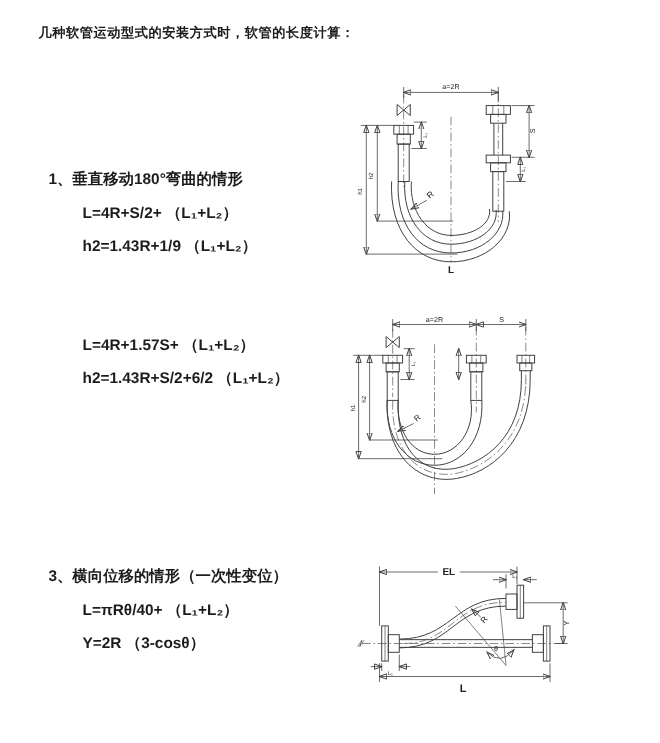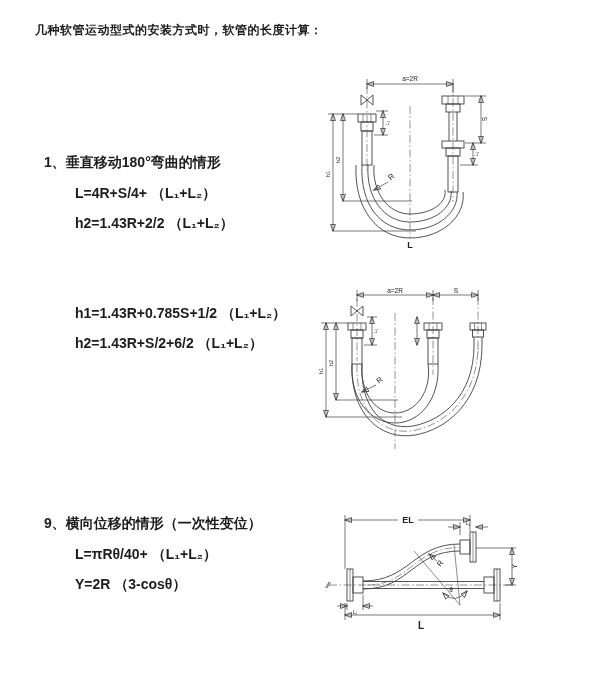--- a/index.html
+++ b/index.html
@@ -28,31 +28,31 @@
   svg .hatch{stroke-width:0.7;}
   svg text{stroke:none;fill:#222;font-family:"Liberation Sans","DejaVu Sans",sans-serif;}
 </style>
 </head>
 <body>
 
 <div class="title">几种软管运动型式的安装方式时，软管的长度计算：</div>
 
 <div class="section sec1">
   <div class="sec-heading">1、垂直移动180°弯曲的情形</div>
-  <div class="formula">L=4R+S/4+ （L₁+L₂）</div>
-  <div class="formula">h2=1.43R+2/2 （L₁+L₂）</div>
+  <div class="formula">L=4R+S/2+ （L₁+L₂）</div>
+  <div class="formula">h2=1.43R+1/9 （L₁+L₂）</div>
 </div>
 
 <div class="section sec2">
-  <div class="formula">h1=1.43R+0.785S+1/2 （L₁+L₂）</div>
+  <div class="formula">L=4R+1.57S+ （L₁+L₂）</div>
   <div class="formula">h2=1.43R+S/2+6/2 （L₁+L₂）</div>
 </div>
 
 <div class="section sec3">
-  <div class="sec-heading">9、横向位移的情形（一次性变位）</div>
+  <div class="sec-heading">3、横向位移的情形（一次性变位）</div>
   <div class="formula">L=πRθ/40+ （L₁+L₂）</div>
   <div class="formula">Y=2R （3-cosθ）</div>
 </div>
 
 <div class="diagram dia1">
 <svg width="288" height="192" viewBox="0 0 288 192">
   <defs>
     <marker id="d1a" markerWidth="8" markerHeight="8" refX="6.6" refY="3" orient="auto-start-reverse" markerUnits="userSpaceOnUse">
       <path d="M0,0.6 L7,3 L0,5.4 Z" fill="#3f3f3f" stroke="none"></path>
     </marker>

